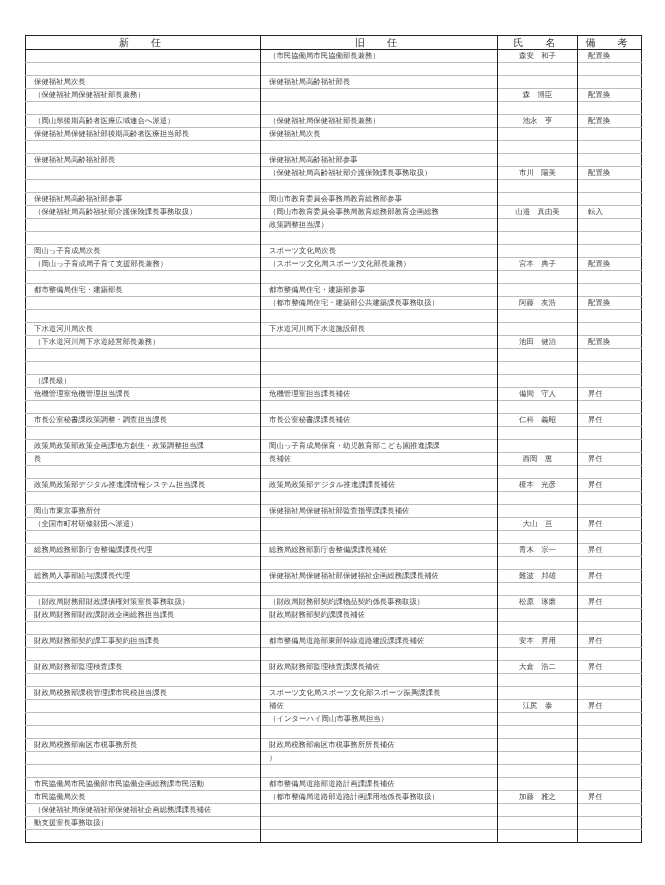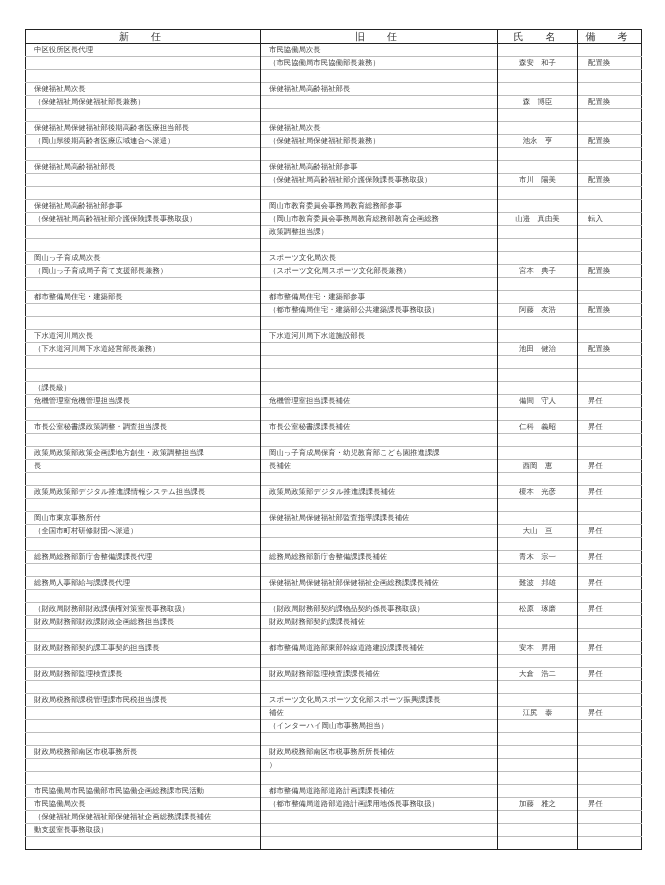--- a/index.html
+++ b/index.html
@@ -1,17 +1,17 @@
 <!DOCTYPE html>
 <html><head>
 <meta charset="utf-8">
 <style>
   html,body{margin:0;padding:0;background:#ffffff;}
   body{width:665px;height:885px;position:relative;overflow:hidden;font-family:"DejaVu Sans","Liberation Sans",sans-serif;color:#333;}
-  .tbl{position:absolute;left:25px;top:29px;width:616px;border:1.5px solid #222;border-collapse:collapse;table-layout:fixed;}
+  .tbl{position:absolute;left:25px;top:35px;width:616px;border:1.5px solid #222;border-collapse:collapse;table-layout:fixed;}
   .tbl col.c1{width:235px;} .tbl col.c2{width:237px;} .tbl col.c3{width:80px;} .tbl col.c4{width:64px;}
   .tbl th{height:13px;font-weight:normal;font-size:10px;line-height:12px;border-bottom:1.5px solid #222;border-right:1.5px solid #222;padding:0;letter-spacing:6px;color:#333;text-align:center;}
   .tbl td{height:12px;font-size:7.4px;line-height:12px;padding:0 0 0 8px;white-space:nowrap;overflow:hidden;border-top:1px solid #bdbdbd;border-right:1.5px solid #222;color:#444;}
   .tbl td.nm{text-align:center;padding:0;}
   .tbl td.rk{padding-left:10px;}
   .tbl td:last-child,.tbl th:last-child{border-right:none;}
 </style>
 </head>
 <body>
 
@@ -25,26 +25,20 @@
   <thead>
     <tr>
       <th>新　任</th>
       <th>旧　任</th>
       <th>氏　名</th>
       <th>備　考</th>
     </tr>
   </thead>
   <tbody id="tbody">
       <tr>
-        <td>中区役所区長代理</td>
-        <td>市民協働局次長</td>
-        <td class="nm"></td>
-        <td class="rk"></td>
-      </tr>
-      <tr>
         <td></td>
         <td>（市民協働局市民協働部長兼務）</td>
         <td class="nm">森安　和子</td>
         <td class="rk">配置換</td>
       </tr>
       <tr>
         <td></td>
         <td></td>
         <td class="nm"></td>
         <td class="rk"></td>
@@ -57,34 +51,34 @@
       </tr>
       <tr>
         <td>（保健福祉局保健福祉部長兼務）</td>
         <td></td>
         <td class="nm">森　博臣</td>
         <td class="rk">配置換</td>
       </tr>
       <tr>
         <td></td>
         <td></td>
-        <td class="nm"></td>
-        <td class="rk"></td>
-      </tr>
-      <tr>
-        <td>保健福祉局保健福祉部後期高齢者医療担当部長</td>
-        <td>保健福祉局次長</td>
         <td class="nm"></td>
         <td class="rk"></td>
       </tr>
       <tr>
         <td>（岡山県後期高齢者医療広域連合へ派遣）</td>
         <td>（保健福祉局保健福祉部長兼務）</td>
         <td class="nm">池永　亨</td>
         <td class="rk">配置換</td>
+      </tr>
+      <tr>
+        <td>保健福祉局保健福祉部後期高齢者医療担当部長</td>
+        <td>保健福祉局次長</td>
+        <td class="nm"></td>
+        <td class="rk"></td>
       </tr>
       <tr>
         <td></td>
         <td></td>
         <td class="nm"></td>
         <td class="rk"></td>
       </tr>
       <tr>
         <td>保健福祉局高齢福祉部長</td>
         <td>保健福祉局高齢福祉部参事</td>

